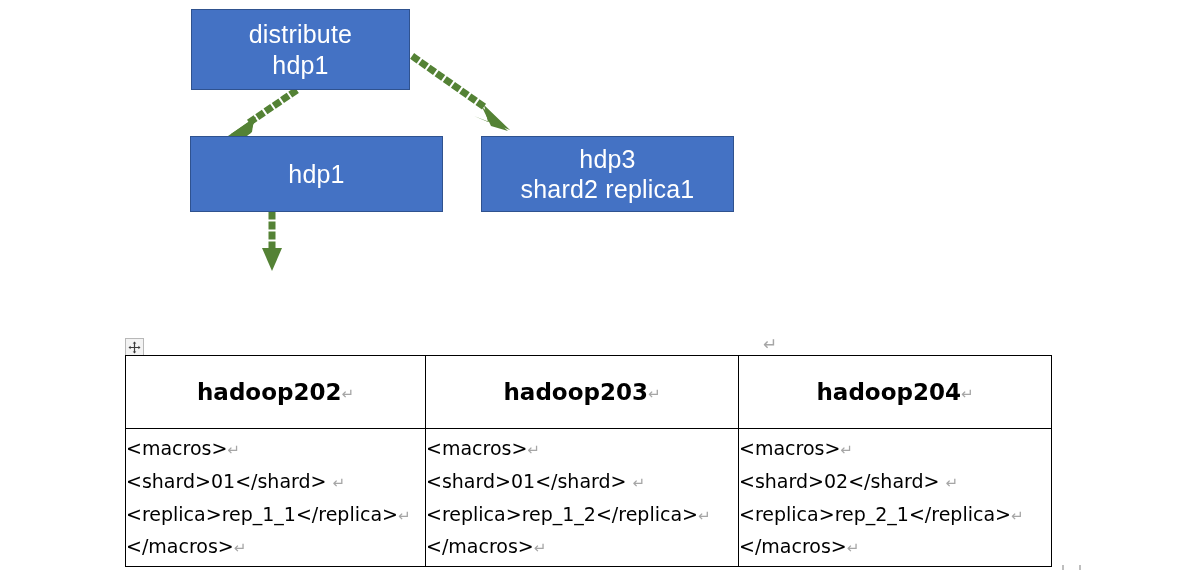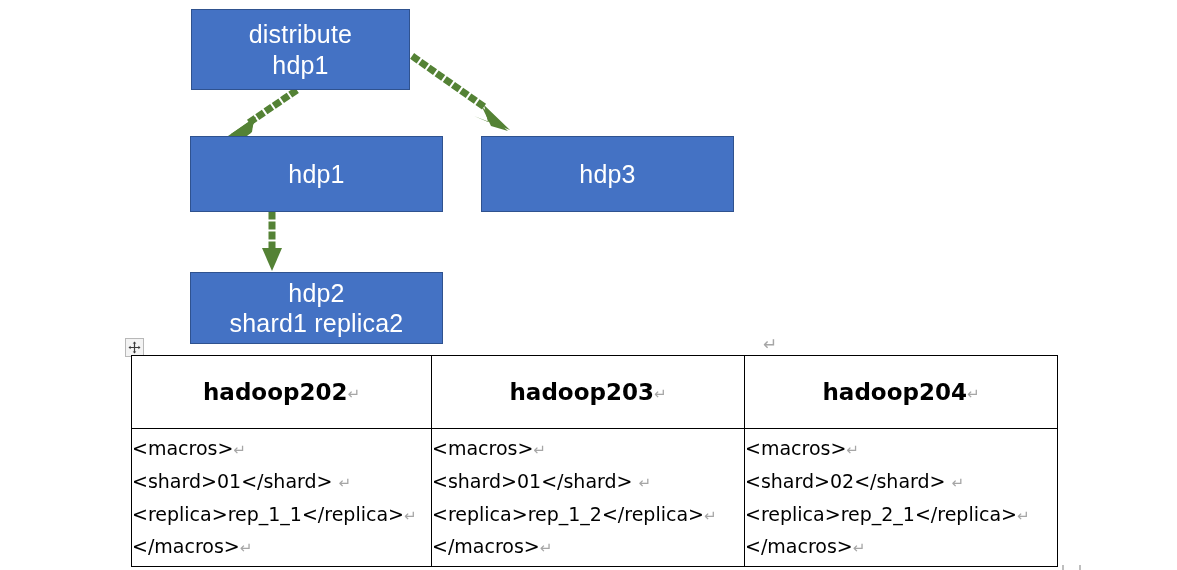--- a/index.html
+++ b/index.html
@@ -54,21 +54,21 @@
     border:1px solid #b8b8b8;background:#f3f3f3;
     display:flex;align-items:center;justify-content:center;
   }
   #table-resize-handle{
     position:absolute;left:1062px;top:565px;width:15px;height:7px;
     border:2px solid #bfbfbf;border-top:none;background:transparent;
   }
 
   
   #doc-table{
-    position:absolute;left:131px;top:355px;width:926px;height:209px;
+    position:absolute;left:125px;top:355px;width:926px;height:209px;
     border-collapse:collapse;
     table-layout:fixed;
     background:#ffffff;
   }
   #doc-table td{
     border:1.5px solid #000000;
     vertical-align:middle;
     padding:0;
   }
   .col-a{width:300px;}
@@ -125,26 +125,23 @@
     <span class="l1">distribute</span>
     <span class="l2">hdp1</span>
   </div>
 
   <div class="node" id="node-hdp1">
     <span class="l1">hdp1</span>
   </div>
 
   <div class="node" id="node-hdp3">
     <span class="l1">hdp3</span>
+    <span class="l2">shard2 replica1</span>
   </div>
 
-  <div class="node" id="node-hdp2">
-    <span class="l1">hdp2</span>
-    <span class="l2">shard1 replica2</span>
-  </div>
 
   <span class="pilcrow" id="para-mark-above-table">↵</span>
 
   <div id="table-move-handle">
     <svg width="13" height="13" viewBox="0 0 13 13">
       <path d="M6.5 0.5 L8.3 2.6 L7.1 2.6 L7.1 5.9 L10.4 5.9 L10.4 4.7 L12.5 6.5 L10.4 8.3 L10.4 7.1 L7.1 7.1 L7.1 10.4 L8.3 10.4 L6.5 12.5 L4.7 10.4 L5.9 10.4 L5.9 7.1 L2.6 7.1 L2.6 8.3 L0.5 6.5 L2.6 4.7 L2.6 5.9 L5.9 5.9 L5.9 2.6 L4.7 2.6 Z" fill="#3a3a3a"></path>
     </svg>
   </div>
 
   <div id="table-resize-handle"></div>

